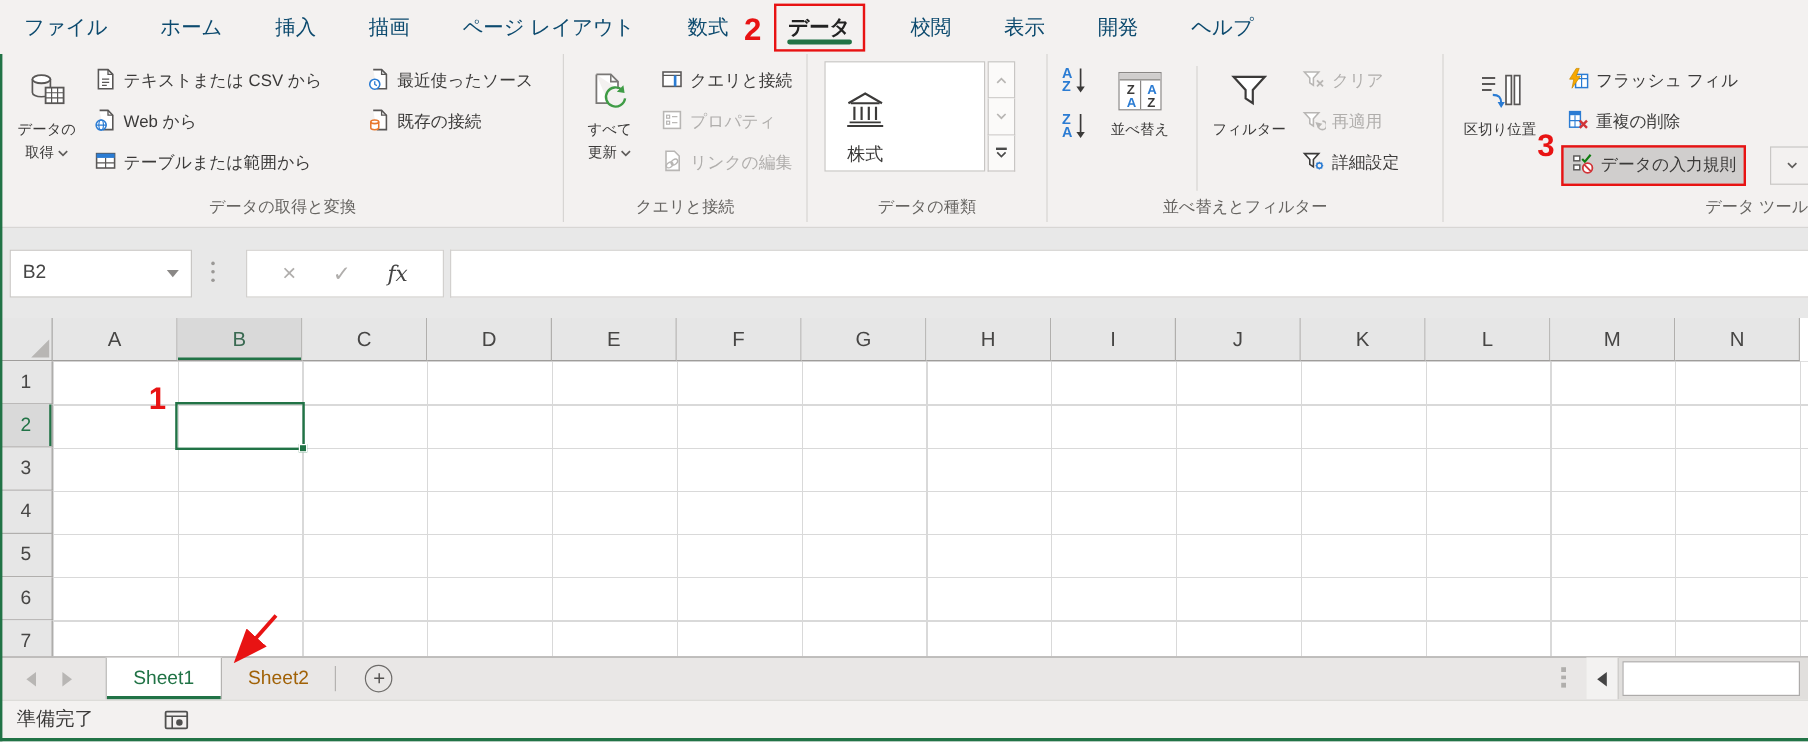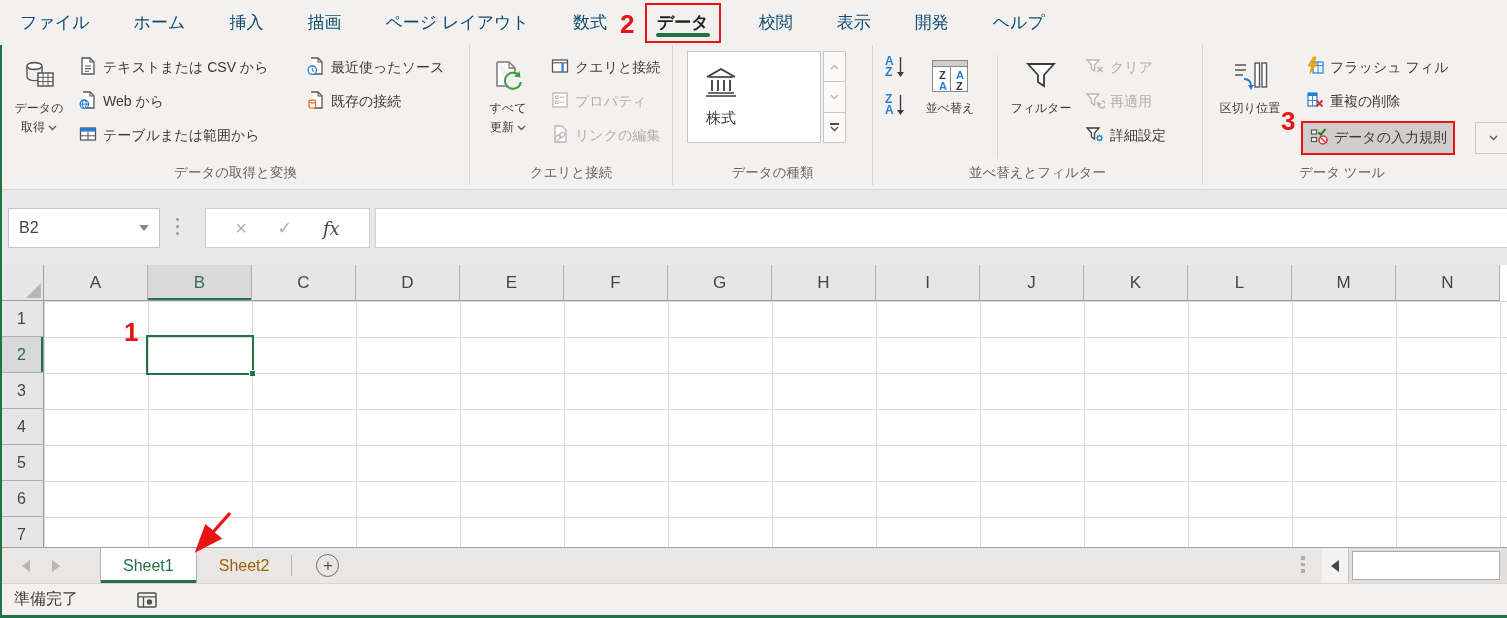--- a/index.html
+++ b/index.html
@@ -39,21 +39,21 @@
             white-space:nowrap; }
   .col { position:absolute; top:8px; display:flex; flex-direction:column; gap:4px; }
   .sbtn { height:30px; display:flex; align-items:center; gap:5px; padding:0 4px; white-space:nowrap; cursor:default; }
   .sbtn .lbl { font-size:14px; color:#3b3a39; }
   .sbtn.dis .lbl { color:#b0aeac; }
   .chev { width:9px; height:6px; }
   .chev polyline { fill:none; stroke:#5f5d5b; stroke-width:1.4; }
 
   
   .gallery { position:absolute; left:14px; top:6px; width:134px; height:92px; background:#fff;
-             border:1px solid #c8c6c4; display:flex;align-items:center; }
+             border:1px solid #c8c6c4; display:flex; }
   .gcell { width:66px; display:flex; flex-direction:column; align-items:center; justify-content:flex-end;
            padding-bottom:4px; gap:2px; }
   .gcell .glbl { font-size:15px; color:#3b3a39; }
   .grail { position:absolute; left:150px; top:6px; width:23px; height:92px; display:flex; flex-direction:column; }
   .grail .rbtn { flex:1; border:1px solid #c8c6c4; border-top-width:0; background:#fbfaf9;
                  display:flex; align-items:center; justify-content:center; }
   .grail .rbtn:first-child { border-top-width:1px; }
   .rchev { width:9px; height:6px; }
   .rchev polyline { fill:none; stroke-width:1.4; }
   .rmore { display:flex; flex-direction:column; align-items:center; gap:1px; }
@@ -108,21 +108,21 @@
   .selbox { position:absolute; left:146px; top:70px; width:108px; height:40px; border:2px solid #217346; background:transparent; }
   .selbox .handle { position:absolute; right:-4px; bottom:-4px; width:7px; height:7px; background:#217346; border:1px solid #fff; }
   .step1 { left:124px; top:54px; }
 
   
   .sheetbar { position:absolute; left:0; top:547px; width:1507px; height:36px; background:#e9e7e6;
               border-top:1px solid #a3a1a0; }
   .nav { position:absolute; top:12px; width:0; height:0; }
   .nav.prev { left:22px; border-top:6px solid transparent; border-bottom:6px solid transparent; border-right:8px solid #b8b6b4; }
   .nav.next { left:52px; border-top:6px solid transparent; border-bottom:6px solid transparent; border-left:8px solid #b8b6b4; }
-  .sheettabs { position:absolute; left:100px; top:0; height:35px; display:flex; align-items:stretch;text-align:right; }
+  .sheettabs { position:absolute; left:88px; top:0; height:35px; display:flex; align-items:stretch;text-align:right; }
   .stab { padding:0 22px; display:flex; align-items:center; font-size:16px; }
   .stab.active { background:#fff; color:#217346; border-right:1px solid #b5b3b1; border-left:1px solid #b5b3b1;
                  box-shadow:inset 0 -3px 0 #217346; }
   .stab.inactive { color:#a16207; }
   .stabdiv { width:1px; background:#b5b3b1; margin:7px 0; }
   .addsheet { margin-left:24px; align-self:center; width:23px; height:23px; border:1.5px solid #6e6c6a; border-radius:50%;
               display:flex; align-items:center; justify-content:center; font-size:17px; color:#545250; line-height:1; }
   .sdots { position:absolute; left:1301px; top:8px; display:flex; flex-direction:column; gap:3px; }
   .sdots i { width:3.5px; height:3.5px; background:#b0aeac; }
   .hscroll { position:absolute; left:1322px; top:0; right:0; height:35px; background:#e1dfdd; display:flex; align-items:center; }
@@ -483,21 +483,21 @@
             </span>
             <span class="lbl">データの入力規則</span>
           </div>
           <div class="vchev">
             <svg class="chev" viewBox="0 0 9 6">
                 <polyline points="1,1 4.5,4.5 8,1"></polyline>
               </svg>
           </div>
         </div>
       </div>
-      <div class="glabel" style="text-align:center; padding-right:26px;">データ ツール</div>
+      <div class="glabel" style="text-align:right; padding-right:0;">データ ツール</div>
     </section>
   </div>
 
   <div class="fbar">
     <div class="namebox">
       <span>B2</span>
       <span class="dd"></span>
     </div>
     <div class="fdots">
         <i></i>

